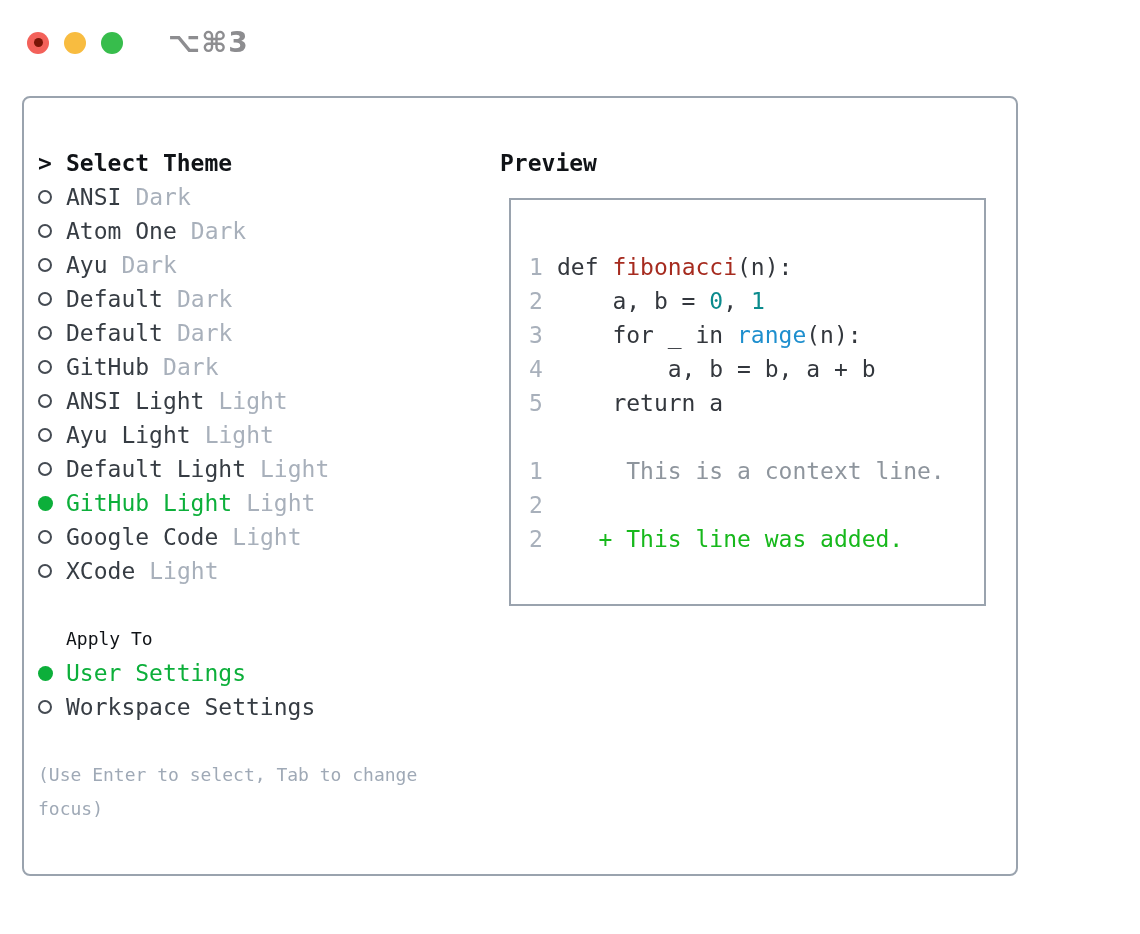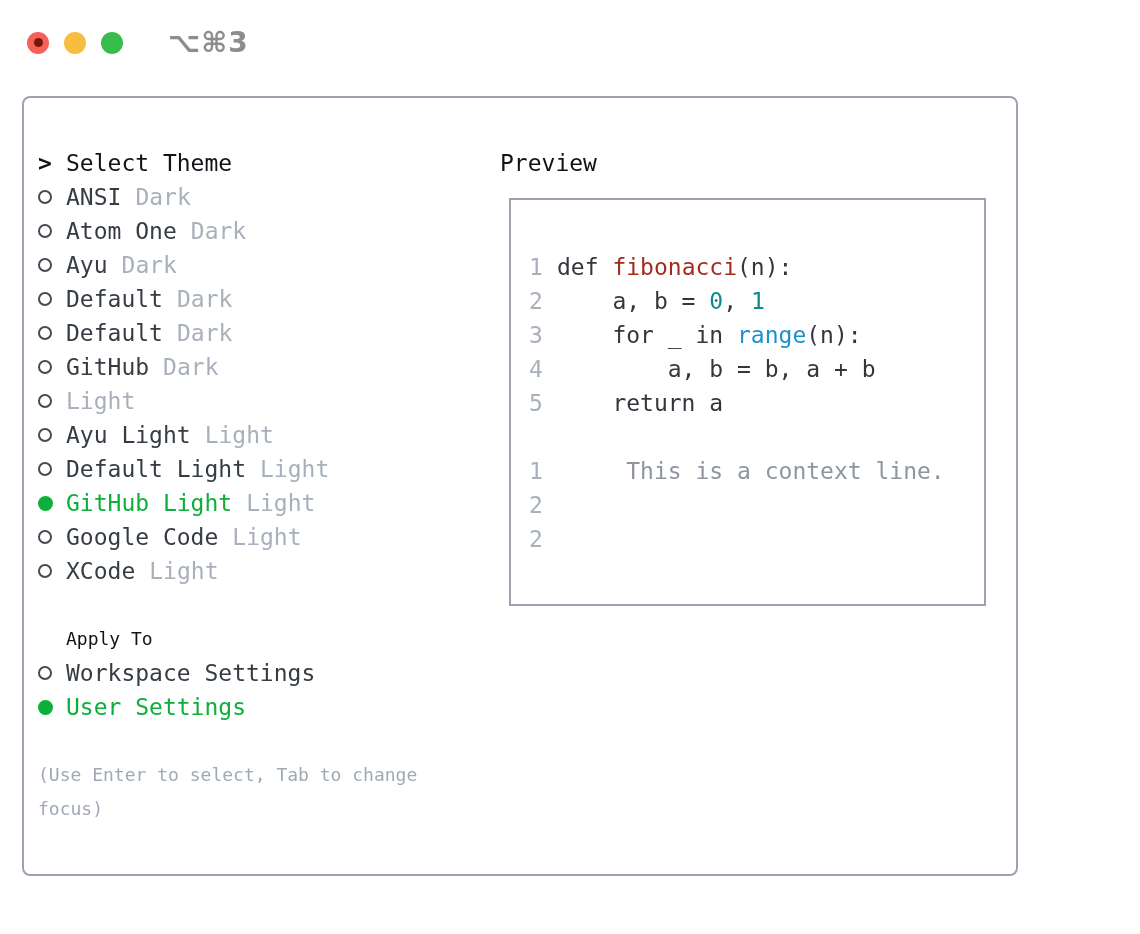--- a/index.html
+++ b/index.html
@@ -48,21 +48,21 @@
     display: flex; align-items: center;
     font-size: 23px; color: var(--item_text);
     white-space: pre;
   }
   .cell {
     width: 14px; margin-right: 14px; flex: none;
     display: inline-flex; align-items: center; justify-content: center;
     font-size: 23px;
   }
   .cursor { font-weight: 700; color: var(--heading); }
-  .heading { font-weight: 400; color: var(--heading); font-size: 23px; }
+  .heading { font-weight: 700; color: var(--heading); font-size: 23px; }
   .heading2 { font-weight: 400; color: var(--heading); font-size: 18px; }
   .bullet {
     width: 14px; height: 14px; box-sizing: border-box;
     border: 2px solid var(--bullet); border-radius: 50%; flex: none;
   }
   .bullet.filled { border: none; background: var(--ui_green); width: 15px; height: 15px; }
   .t-name { margin-right: 14px; }
   .row.selected .t-name { color: var(--ui_green); }
   .t-variant { color: var(--muted); }
   .spacer { height: 34px; }
@@ -119,53 +119,53 @@
         <span class="heading">Select Theme</span>
       </div>
 
       <div id="theme-list">
           <div class="row item"><span class="cell"><span class="bullet"></span></span><span class="t-name">ANSI</span><span class="t-variant">Dark</span></div>
           <div class="row item"><span class="cell"><span class="bullet"></span></span><span class="t-name">Atom One</span><span class="t-variant">Dark</span></div>
           <div class="row item"><span class="cell"><span class="bullet"></span></span><span class="t-name">Ayu</span><span class="t-variant">Dark</span></div>
           <div class="row item"><span class="cell"><span class="bullet"></span></span><span class="t-name">Default</span><span class="t-variant">Dark</span></div>
           <div class="row item"><span class="cell"><span class="bullet"></span></span><span class="t-name">Default</span><span class="t-variant">Dark</span></div>
           <div class="row item"><span class="cell"><span class="bullet"></span></span><span class="t-name">GitHub</span><span class="t-variant">Dark</span></div>
-          <div class="row item"><span class="cell"><span class="bullet"></span></span><span class="t-variant">Light</span></div>
+          <div class="row item"><span class="cell"><span class="bullet"></span></span><span class="t-name">ANSI Light</span><span class="t-variant">Light</span></div>
           <div class="row item"><span class="cell"><span class="bullet"></span></span><span class="t-name">Ayu Light</span><span class="t-variant">Light</span></div>
           <div class="row item"><span class="cell"><span class="bullet"></span></span><span class="t-name">Default Light</span><span class="t-variant">Light</span></div>
           <div class="row item selected"><span class="cell"><span class="bullet filled"></span></span><span class="t-name">GitHub Light</span><span class="t-variant">Light</span></div>
           <div class="row item"><span class="cell"><span class="bullet"></span></span><span class="t-name">Google Code</span><span class="t-variant">Light</span></div>
           <div class="row item"><span class="cell"><span class="bullet"></span></span><span class="t-name">XCode</span><span class="t-variant">Light</span></div>
         </div>
 
       <div class="spacer"></div>
 
       <div class="row">
         <span class="cell"></span>
         <span class="heading2">Apply To</span>
       </div>
 
       <div id="apply-list">
+          <div class="row item selected"><span class="cell"><span class="bullet filled"></span></span><span class="t-name">User Settings</span></div>
           <div class="row item"><span class="cell"><span class="bullet"></span></span><span class="t-name">Workspace Settings</span></div>
-          <div class="row item selected"><span class="cell"><span class="bullet filled"></span></span><span class="t-name">User Settings</span></div>
         </div>
 
       <div class="spacer"></div>
 
       <div class="hint">(Use Enter to select, Tab to change focus)</div>
     </div>
 
     <div class="preview-heading heading">Preview</div>
 
     <div class="preview-box" id="preview-box">
         <div class="cline"><span class="lnum">1</span><span class="tk-code">def </span><span class="tk-func">fibonacci</span><span class="tk-code">(n):</span></div>
         <div class="cline"><span class="lnum">2</span><span class="tk-code">    a, b = </span><span class="tk-num">0</span><span class="tk-code">, </span><span class="tk-num">1</span></div>
         <div class="cline"><span class="lnum">3</span><span class="tk-code">    for _ in </span><span class="tk-builtin">range</span><span class="tk-code">(n):</span></div>
         <div class="cline"><span class="lnum">4</span><span class="tk-code">        a, b = b, a + b</span></div>
         <div class="cline"><span class="lnum">5</span><span class="tk-code">    return a</span></div>
         <div class="cline"><span class="lnum"></span></div>
         <div class="cline"><span class="lnum">1</span><span class="tk-context">     This is a context line.</span></div>
         <div class="cline"><span class="lnum">2</span></div>
-        <div class="cline"><span class="lnum">2</span></div>
+        <div class="cline"><span class="lnum">2</span><span class="tk-added">   + This line was added.</span></div>
       </div>
 
   </div>
 </div>
 
 </body></html>

